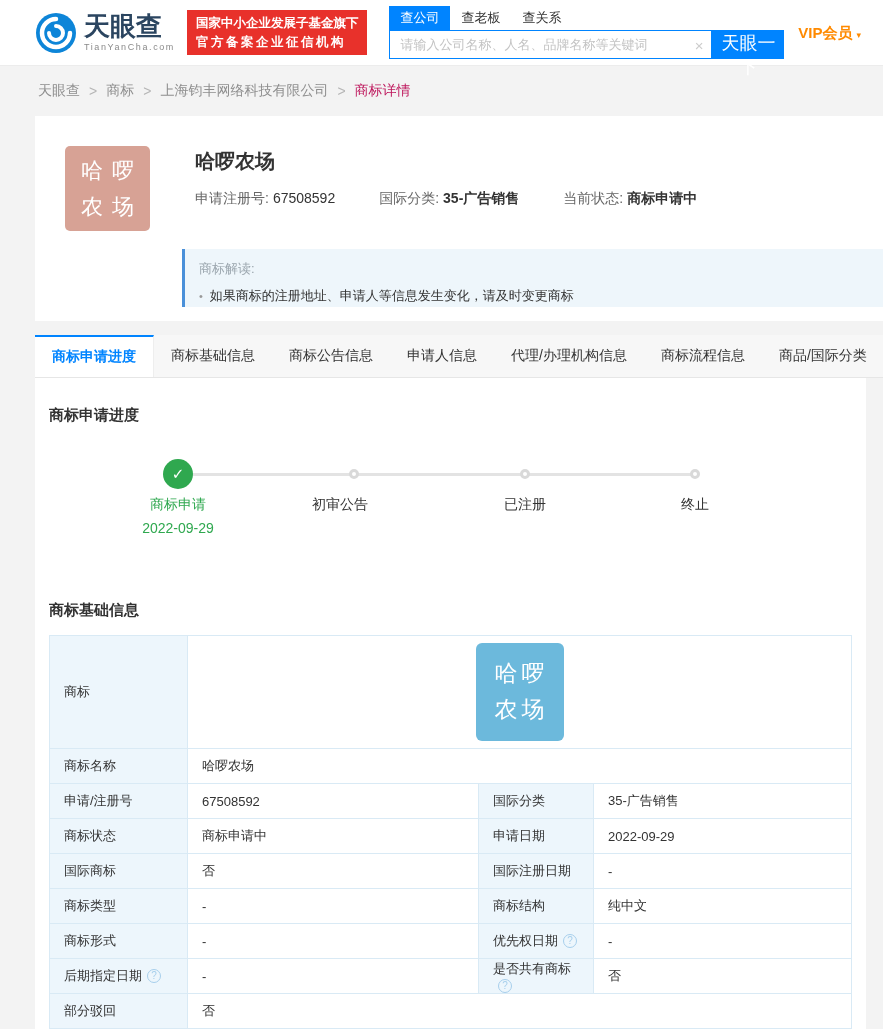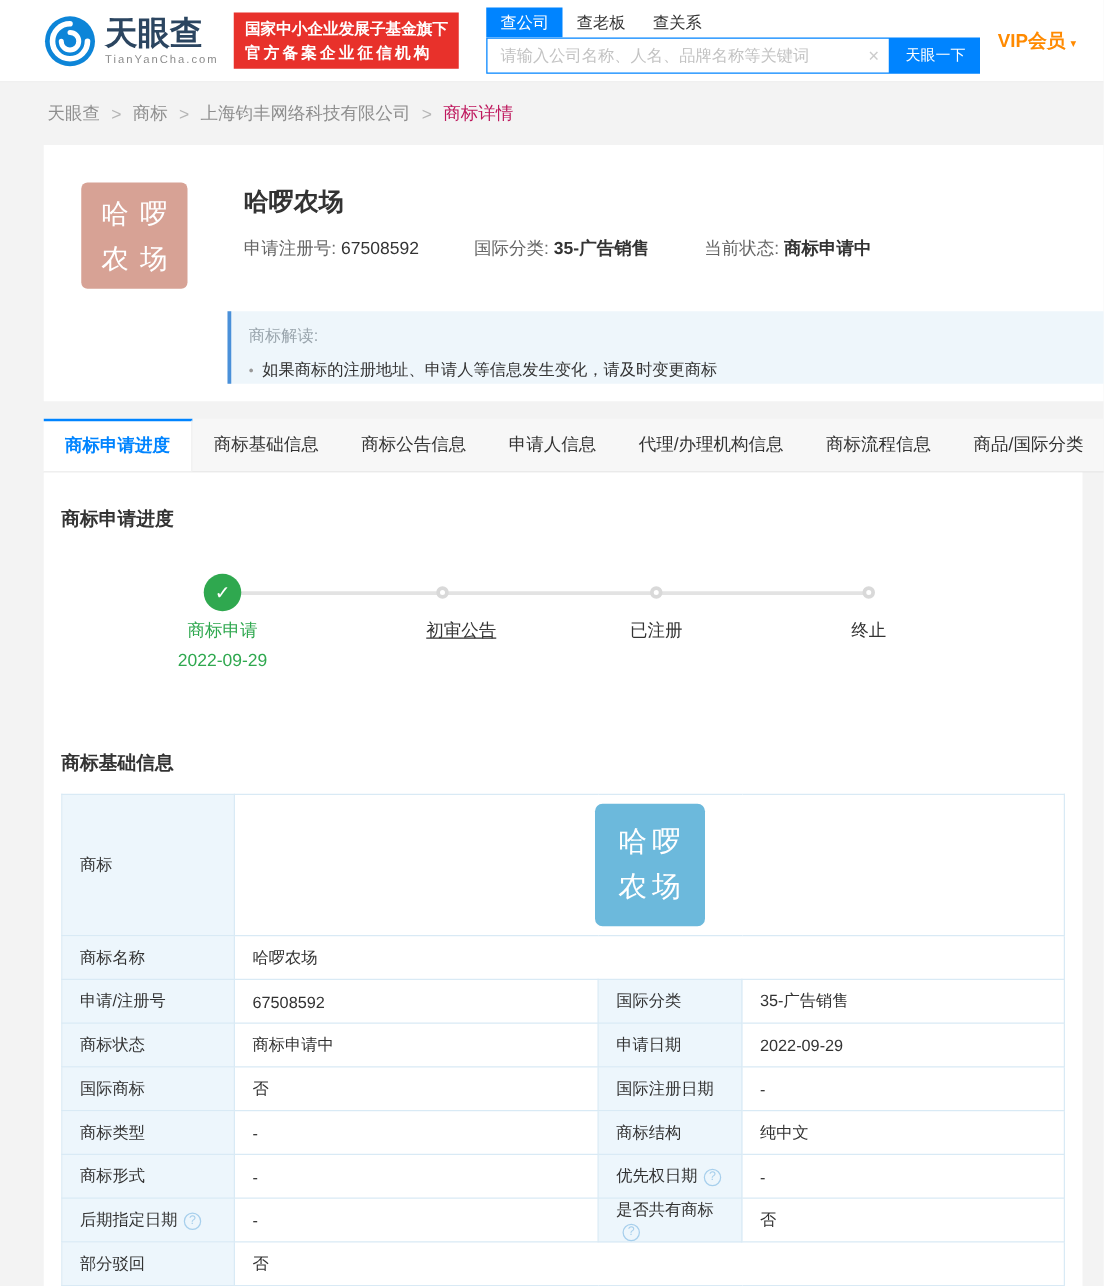--- a/index.html
+++ b/index.html
@@ -25,21 +25,21 @@
   .stab.active { background:var(--accent); color:#fff; }
   .search-row { display:flex; }
   .search-box { position:relative; width:323px; }
   .search-box input { width:100%; height:29px; border:1px solid var(--accent);
       padding:0 26px 0 10px; font-size:13px; outline:none; color:#333;
       font-family:"Liberation Sans","DejaVu Sans",sans-serif; }
   .search-box input::placeholder { color:#c3c3c3; }
   .clear { position:absolute; right:9px; top:50%; transform:translateY(-50%);
            color:#ccc; font-size:15px; cursor:pointer; }
   .search-btn { height:29px; width:72px; background:var(--accent); color:#fff; border:none;
-                font-size:12px; cursor:pointer; font-family:inherit; }
+                font-size:18px; cursor:pointer; font-family:inherit; }
   .vip { position:absolute; right:22px; top:50%; transform:translateY(-50%);
          color:var(--vip-orange); font-weight:bold; font-size:15px; cursor:pointer; white-space:nowrap; }
   .caret { font-size:9px; margin-left:4px; }
   
   .breadcrumb { height:50px; display:flex; align-items:center; padding-left:38px; font-size:14px; }
   .bc-link { color:#8e8e8e; cursor:pointer; }
   .bc-sep { margin:0 9px; color:#b5b5b5; }
   .bc-cur { color:#be185d; font-weight:normal; }
   
   .card1 { margin-left:35px; background:#fff; padding:30px 0 14px 30px; }
@@ -173,21 +173,21 @@
 <section class="content">
   <h2 class="sec-title">商标申请进度</h2>
   <div class="timeline">
       <div class="tl-line" style="left: 129px; width: 517px;"></div>
       <div class="tl-circle done" style="left: 129px;">
         <span>✓</span>
       </div>
       <div class="tl-label green" style="left: 129px;">商标申请</div>
       <div class="tl-date" style="left: 129px;">2022-09-29</div>
       <div class="tl-circle todo" style="left: 305px;"></div>
-      <div class="tl-label" style="left: 320px; text-decoration: underline;">初审公告</div>
+      <div class="tl-label" style="left: 291px;">初审公告</div>
       <div class="tl-circle todo" style="left: 476px;"></div>
       <div class="tl-label" style="left: 476px; text-align: right;">已注册</div>
       <div class="tl-circle todo" style="left: 646px;"></div>
       <div class="tl-label" style="left: 646px;">终止</div>
     </div>
   <h2 class="sec-title second">商标基础信息</h2>
   <table class="info-table">
     <colgroup>
         <col style="width:138px">
         <col style="width:291px">

